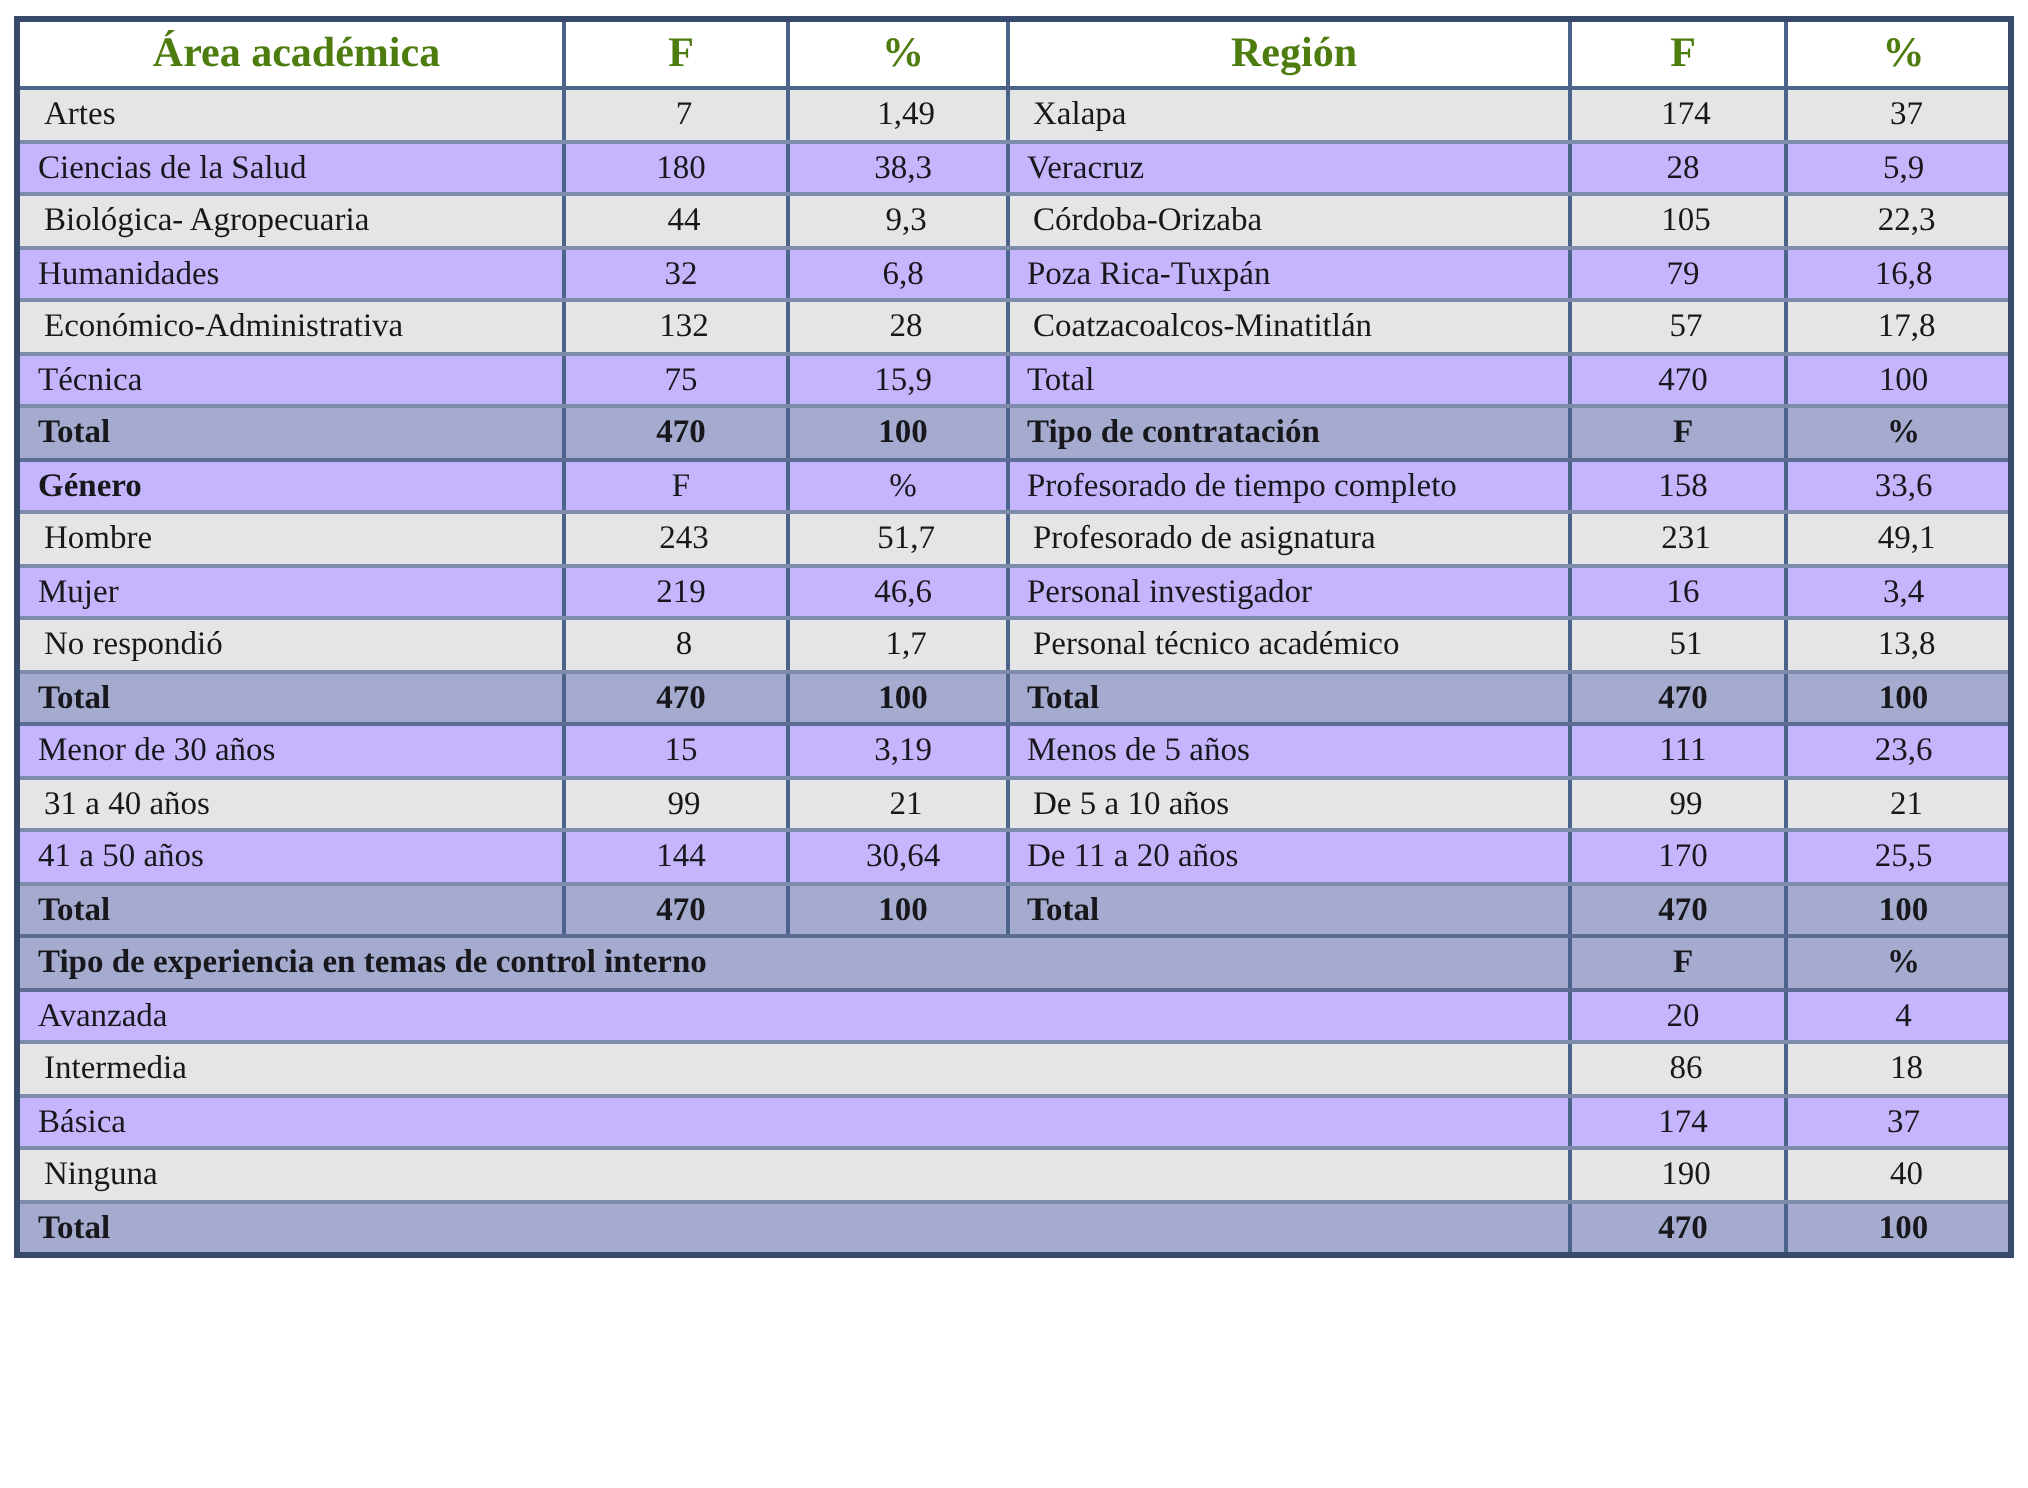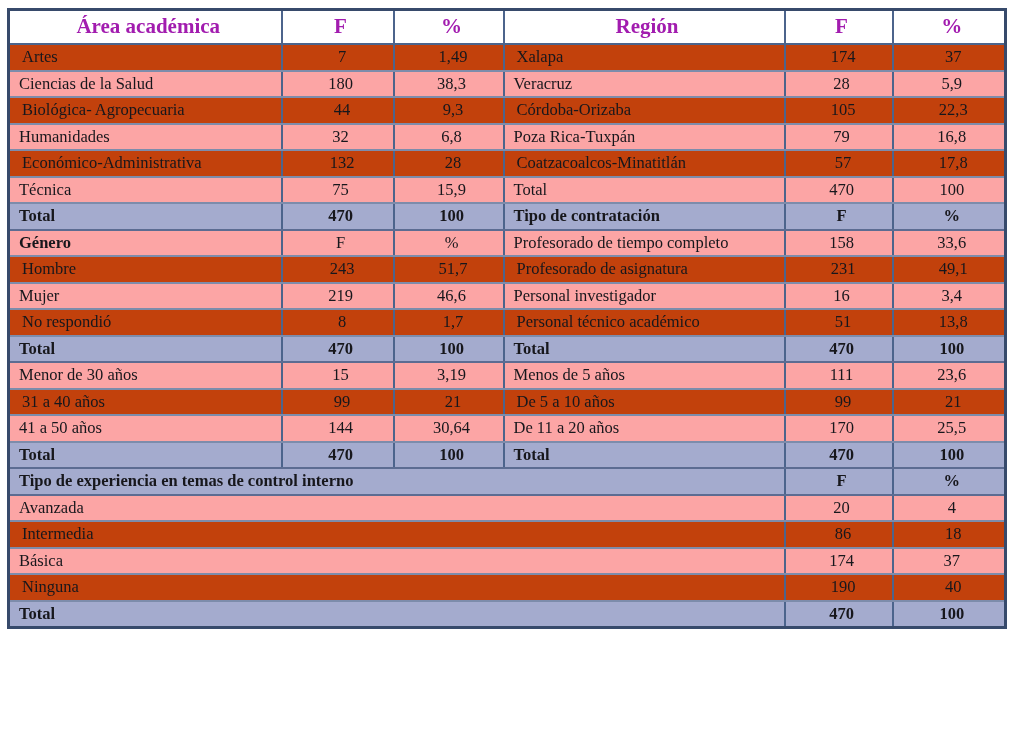--- a/index.html
+++ b/index.html
@@ -31,28 +31,28 @@
     height: 24.5px;
     padding: 0 3px 0 9px;
     font-size: 16.5px;
     line-height: 1.1;
     white-space: nowrap;
     overflow: hidden;
   }
   
   tr.row-head td {
     background: #ffffff;
-    color: #a21caf;
+    color: #4d7c0f;
     font-weight: bold;
     font-size: 21px;
     height: 32px;
     border-bottom: 2px solid #4c648c;
   }
-  tr.row-white td { background: #c2410c; padding-left: 12px; }
-  tr.row-alt   td { background: #fca5a5; }
+  tr.row-white td { background: #e5e5e5; padding-left: 12px; }
+  tr.row-alt   td { background: #c4b5fd; }
   tr.row-dark  td {
     background: #a4abce;
     border-top: 2px solid #5c6c92;
     border-bottom: 2px solid #5c6c92;
   }
   td.al { text-align: left; }
   td.ac { text-align: center; padding-left: 3px; }
   td.bold { font-weight: bold; }
 </style>
 </head>

